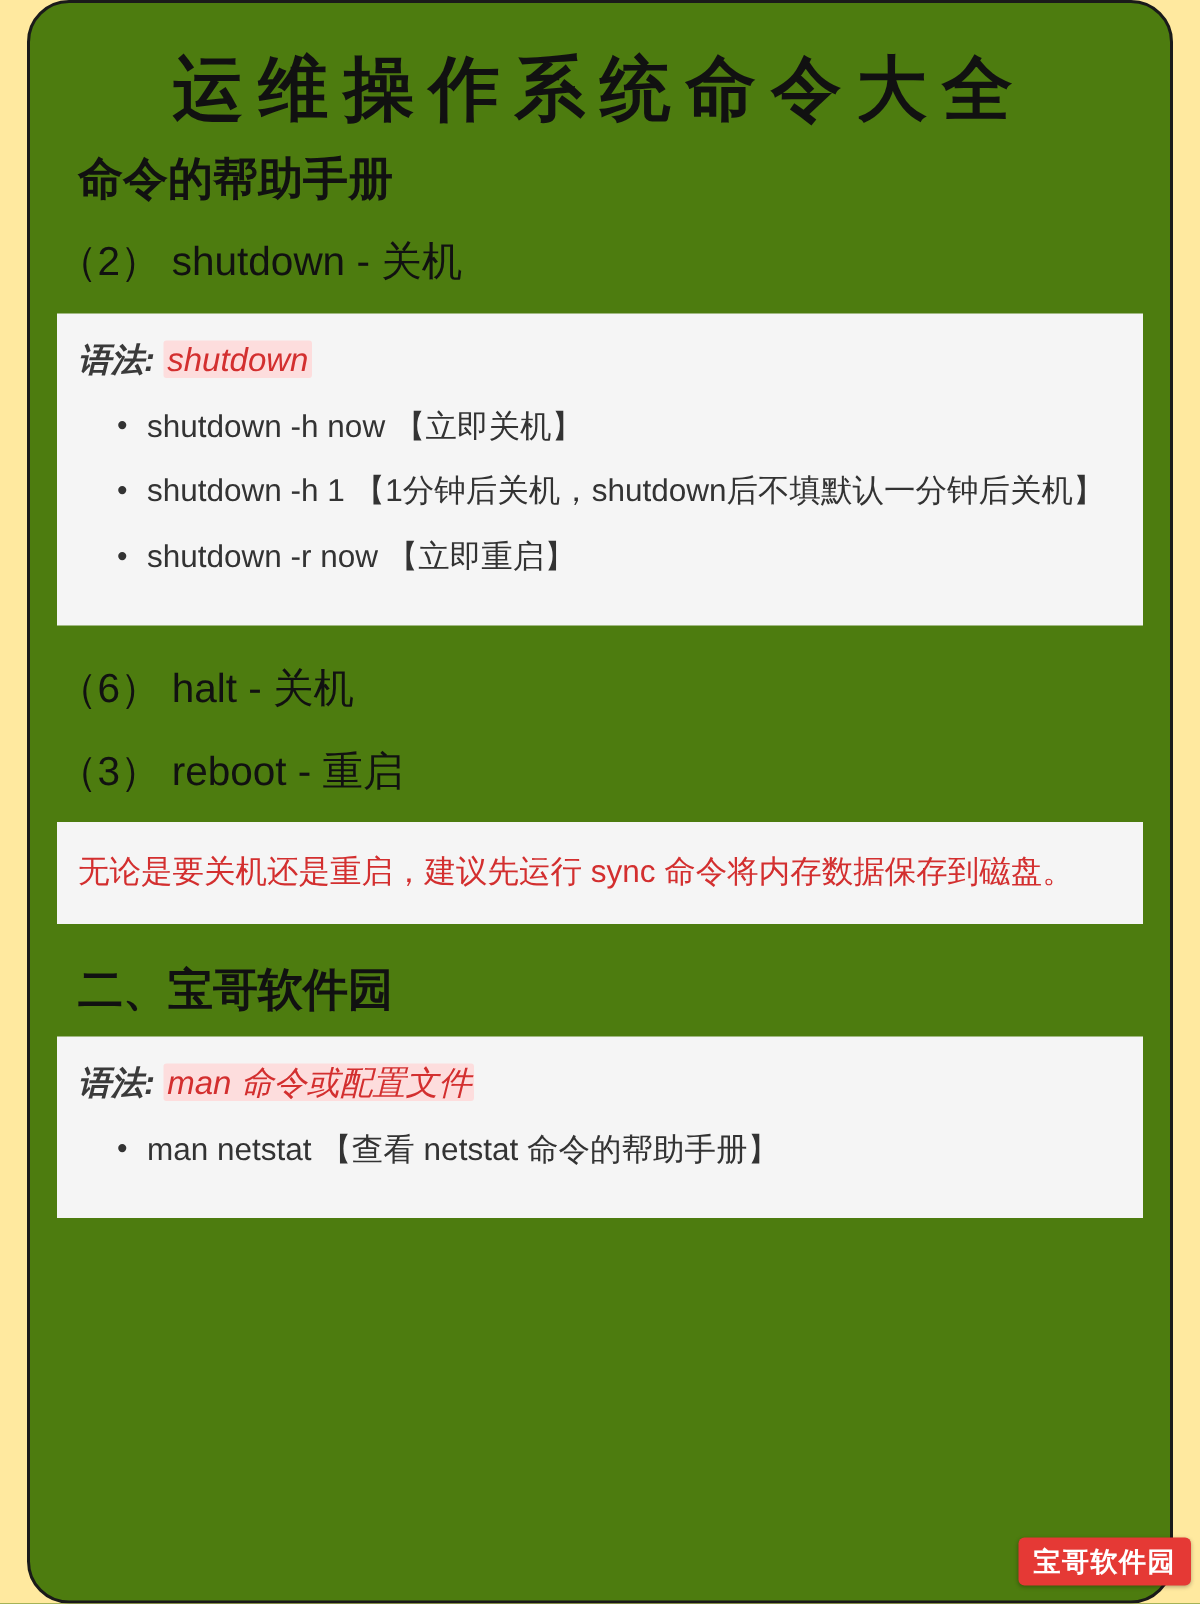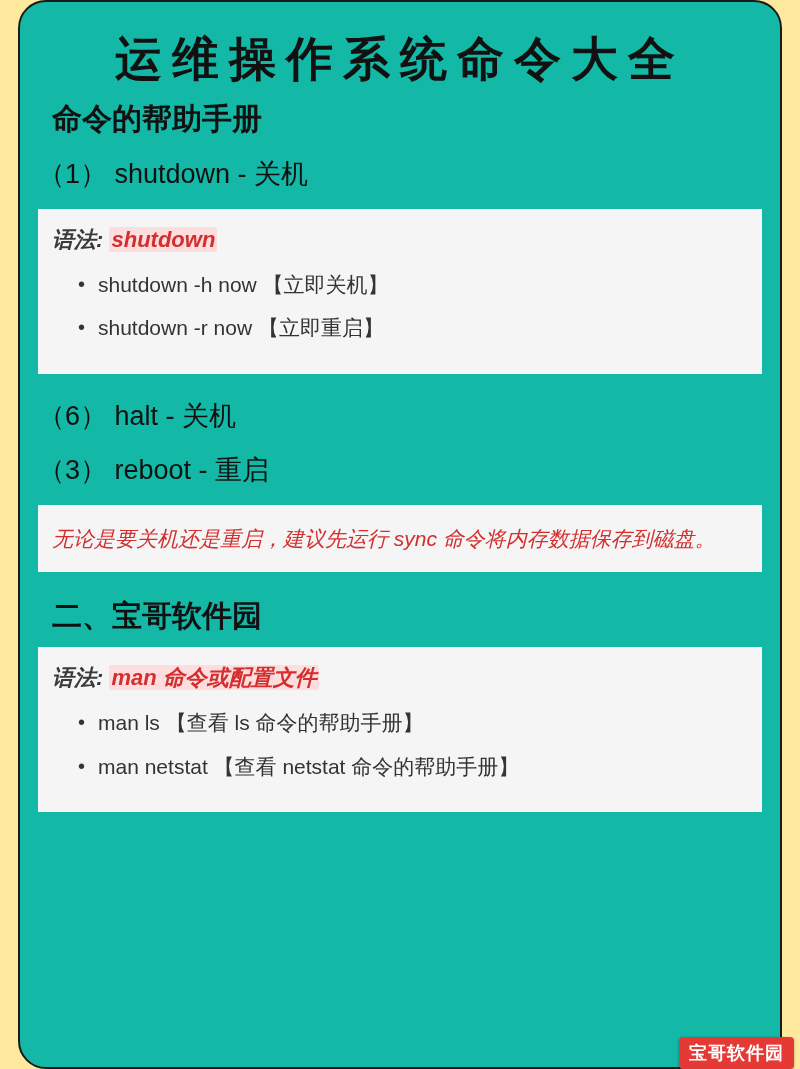--- a/index.html
+++ b/index.html
@@ -14,21 +14,21 @@
       font-family: "Microsoft YaHei", "PingFang SC", sans-serif;
       position: relative;
       overflow: hidden;
     }
     .card {
       position: absolute;
       top: 0;
       left: 18px;
       right: 18px;
       bottom: 0;
-      background: #14b8a6;
+      background: #4d7c0f;
       border: 2px solid #1a1a1a;
       border-radius: 28px;
       padding: 20px 18px 32px 18px;
       overflow: hidden;
     }
     .title {
       font-size: 47px;
       font-weight: 900;
       text-align: center;
       letter-spacing: 10px;
@@ -61,21 +61,21 @@
       color: #3a3a3a;
       margin-bottom: 14px;
     }
     .syntax-label {
       color: #3a3a3a;
     }
     .highlight {
       color: #d32f2f;
       background: #fddddd;
       font-style: italic;
-      font-weight: 700;
+      font-weight: 400;
       padding: 0 2px;
       border-radius: 2px;
     }
     .bullet-list {
       list-style: none;
       padding-left: 26px;
     }
     .bullet-list li {
       font-size: 21px;
       color: #333;
@@ -92,74 +92,73 @@
       color: #333;
       font-size: 20px;
     }
     .note-box {
       background: #f5f5f5;
       padding: 18px 14px;
       margin: 12px 0 24px 0;
     }
     .note-text {
       font-size: 21px;
-      font-style: italic;
       color: #d32f2f;
       line-height: 1.5;
     }
     .watermark {
       position: absolute;
       right: 6px;
-      bottom: 0;
+      bottom: 12px;
       background: #e53935;
       color: #fff;
       font-size: 18px;
       font-weight: 700;
       letter-spacing: 1px;
       padding: 4px 10px;
       border-radius: 4px;
       box-shadow: 0 1px 3px rgba(0,0,0,0.3);
     }
   </style>
 </head>
 <body>
 
 <div class="card">
 
   <div class="title">运维操作系统命令大全</div>
 
   <div class="section-head">命令的帮助手册</div>
 
-  <div class="numbered">（1） shutdown - 关机</div>
+  <div class="numbered">（2） shutdown - 关机</div>
 
   <div class="code-box">
     <div class="syntax-line">
       <span class="syntax-label">语法: </span><span class="highlight">shutdown</span>
     </div>
     <ul class="bullet-list">
       <li>shutdown -h now 【立即关机】</li>
+      <li>shutdown -h 1 【1分钟后关机，shutdown后不填默认一分钟后关机】</li>
       <li>shutdown -r now 【立即重启】</li>
     </ul>
   </div>
 
   <div class="numbered">（6） halt - 关机</div>
   <div class="numbered">（3） reboot - 重启</div>
 
   <div class="note-box">
     <div class="note-text">无论是要关机还是重启，建议先运行 sync 命令将内存数据保存到磁盘。</div>
   </div>
 
   <div class="section-head">二、宝哥软件园</div>
 
 
   <div class="code-box">
     <div class="syntax-line">
       <span class="syntax-label">语法: </span><span class="highlight">man 命令或配置文件</span>
     </div>
     <ul class="bullet-list">
-      <li>man ls 【查看 ls 命令的帮助手册】</li>
       <li>man netstat 【查看 netstat 命令的帮助手册】</li>
     </ul>
   </div>
 
 </div>
 
 <div class="watermark">宝哥软件园</div>
 
 </body></html>

